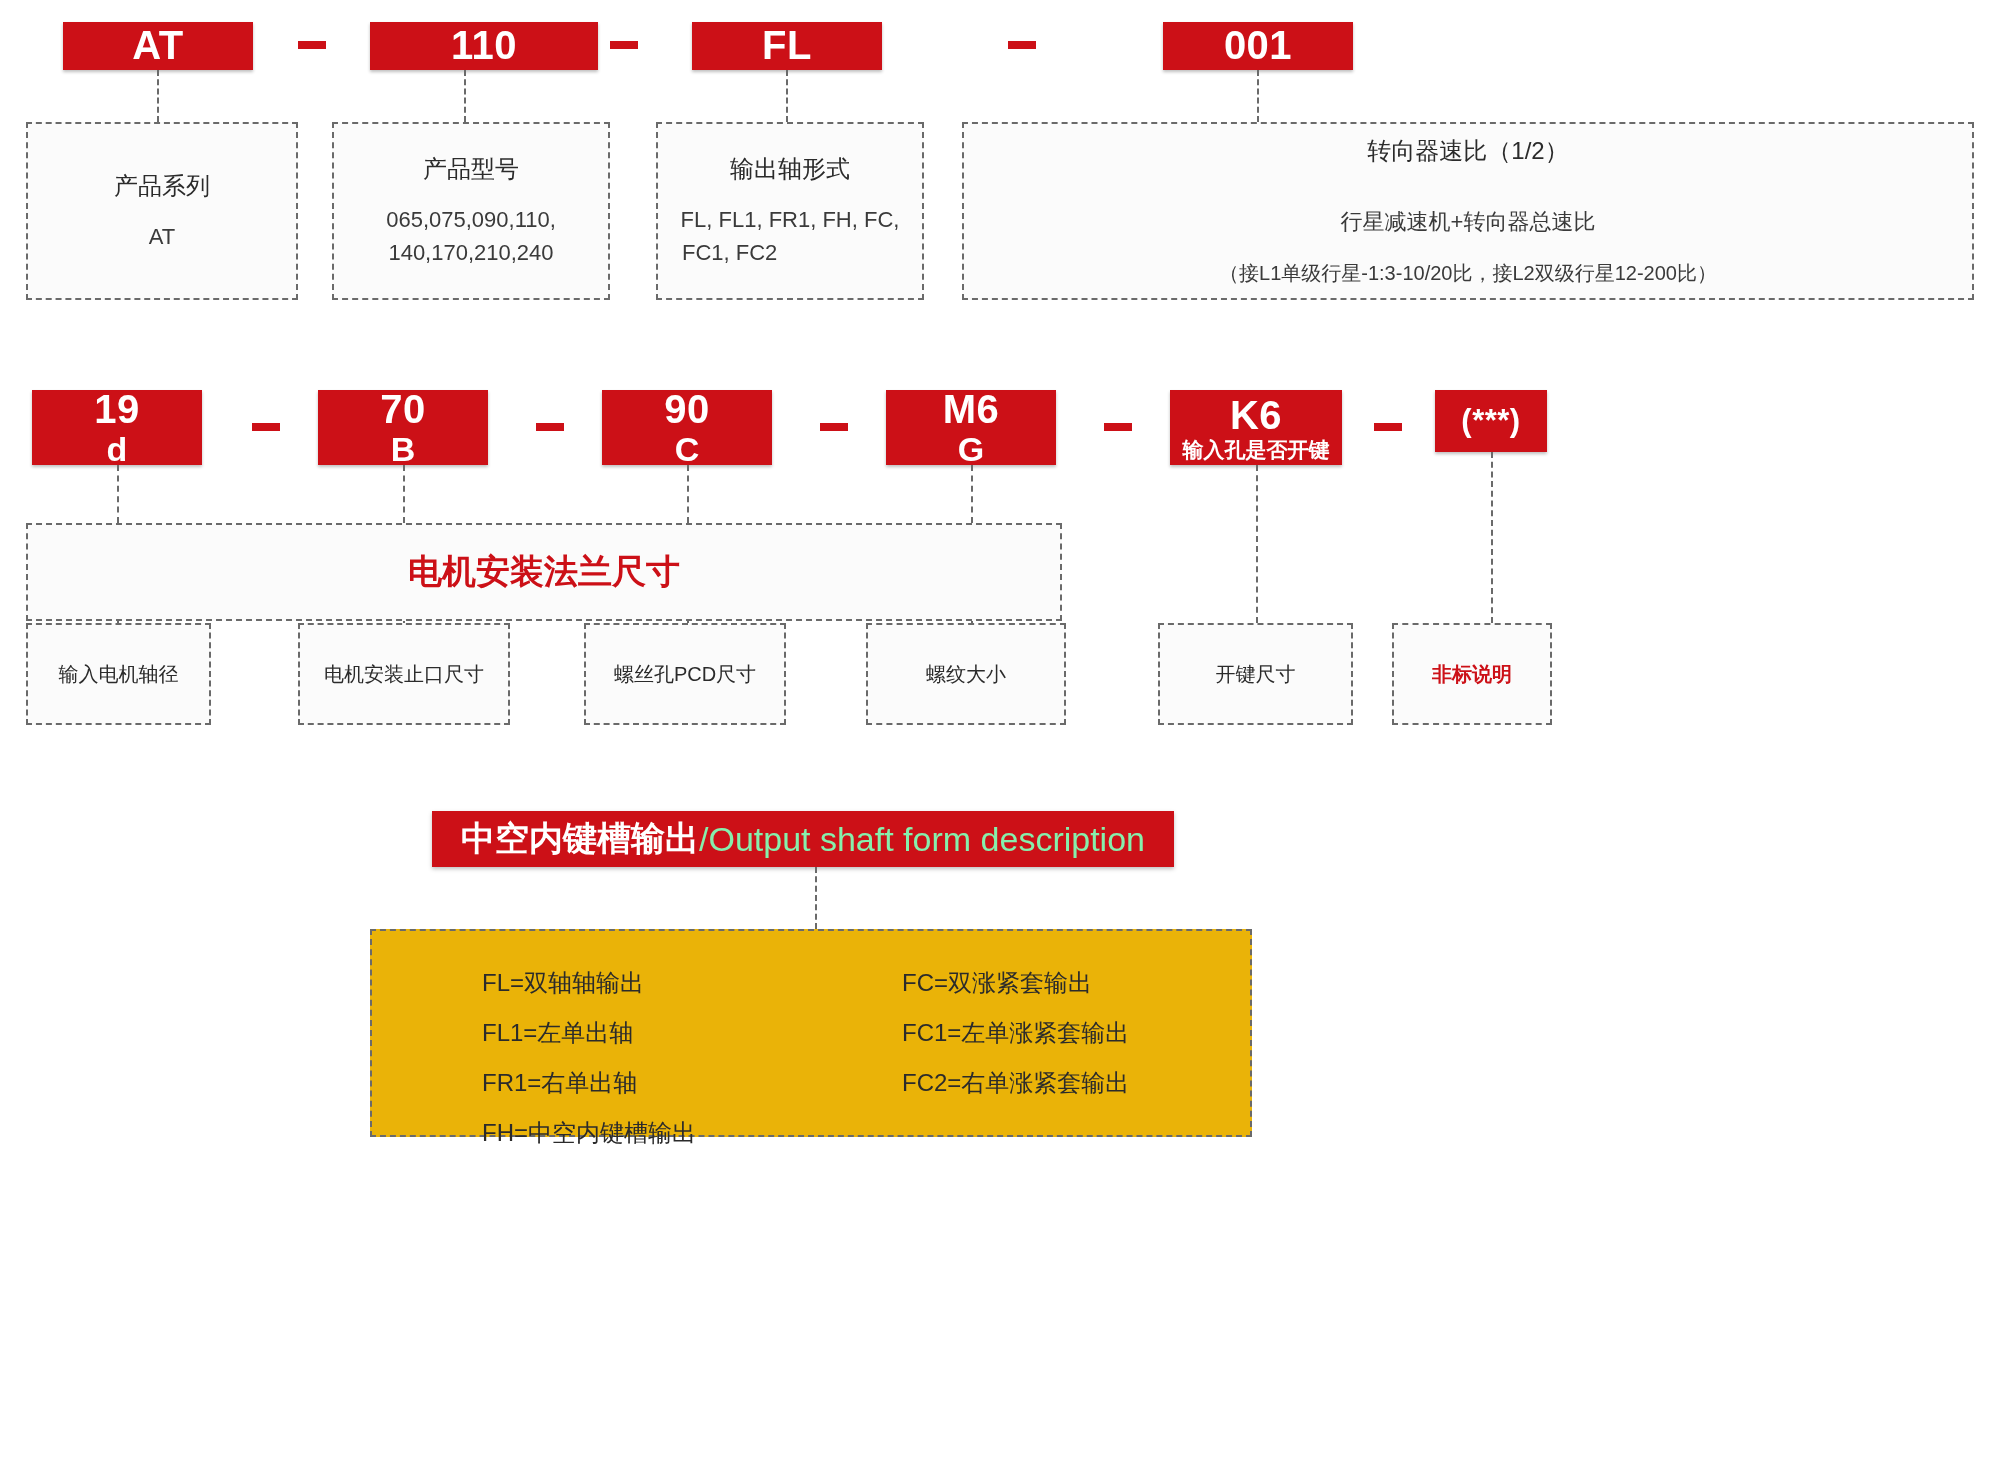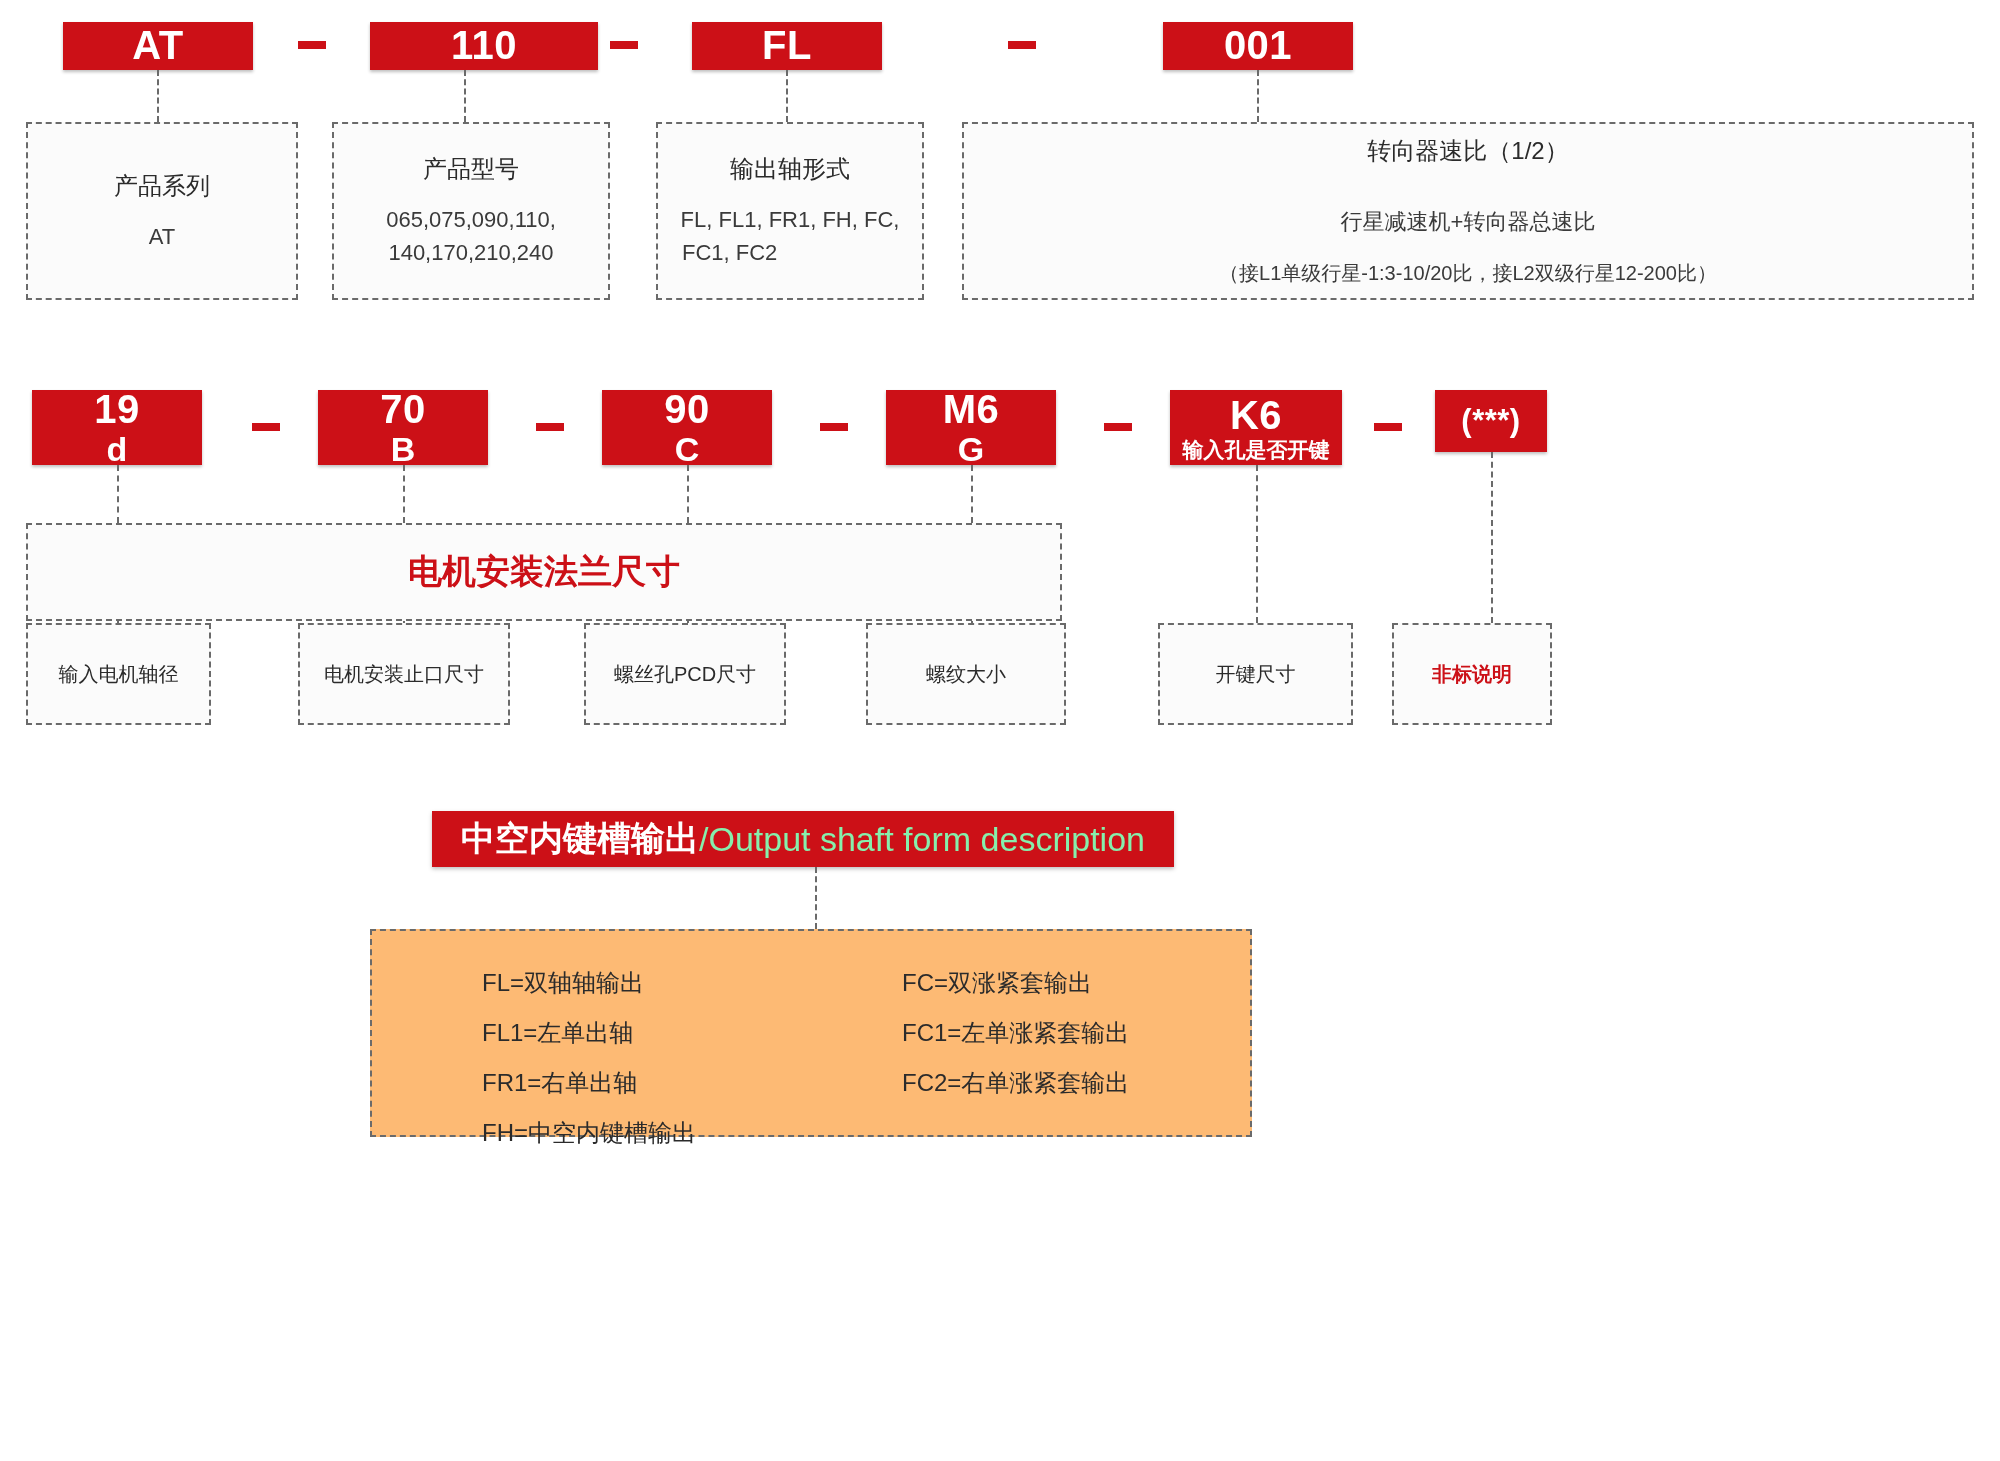--- a/index.html
+++ b/index.html
@@ -125,21 +125,21 @@
   .banner .b-en {
     font-size: 34px;
     font-weight: normal;
     color: #86efac;
   }
 
   
   .legend {
     position: absolute;
     border: 2px dashed #6a6a6a;
-    background: #fdba74;
+    background: #eab308;
     display: flex;
     padding: 40px 60px 30px 110px;
   }
   .legend .col {
     display: flex;
     flex-direction: column;
   }
   .legend .col.left { width: 420px; }
   .legend .row-item {
     font-size: 24px;

